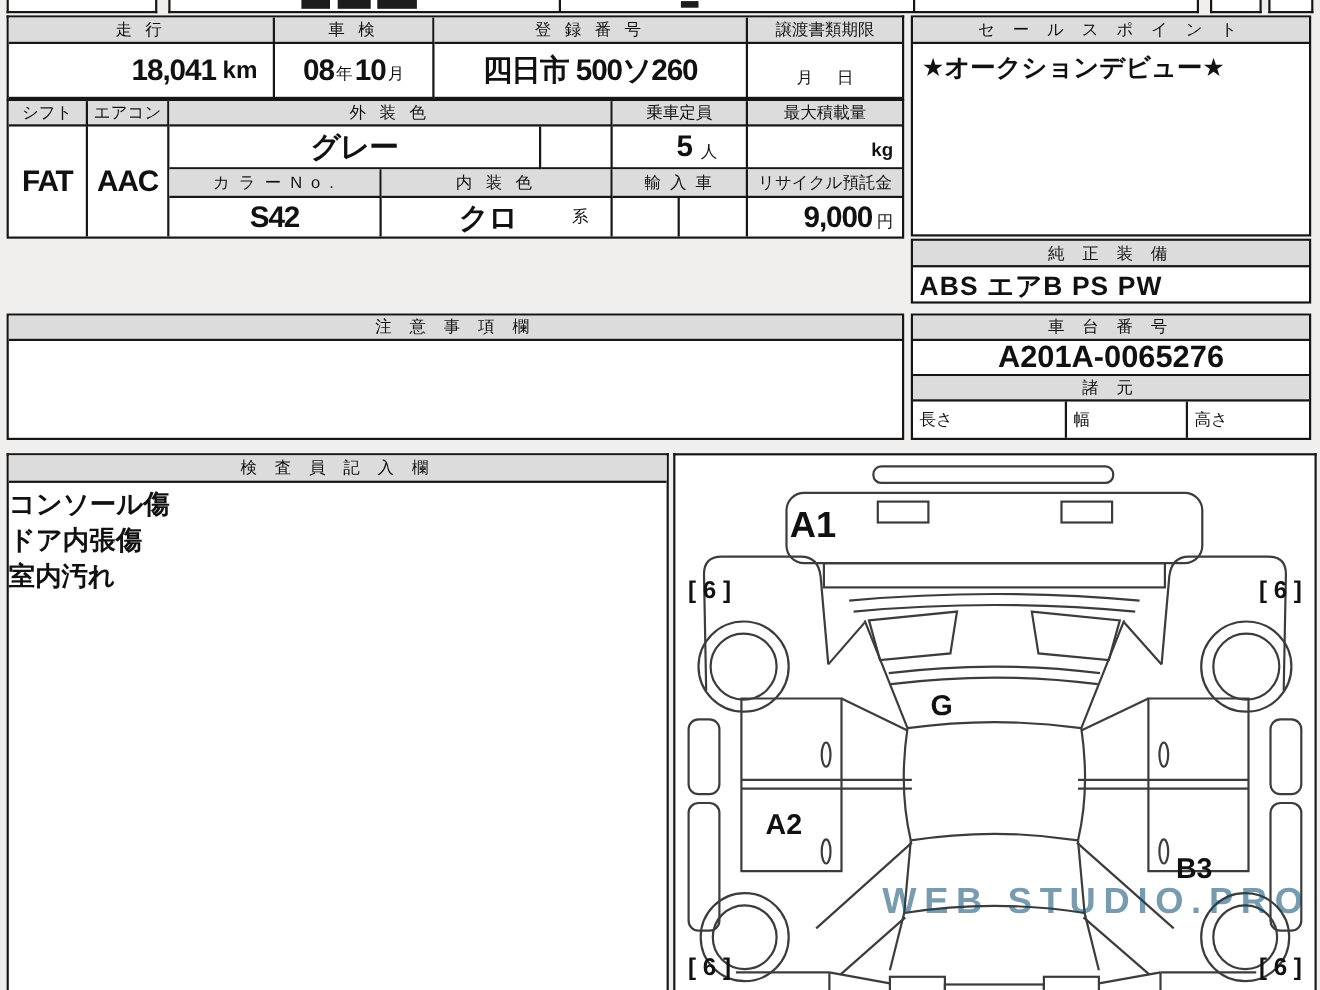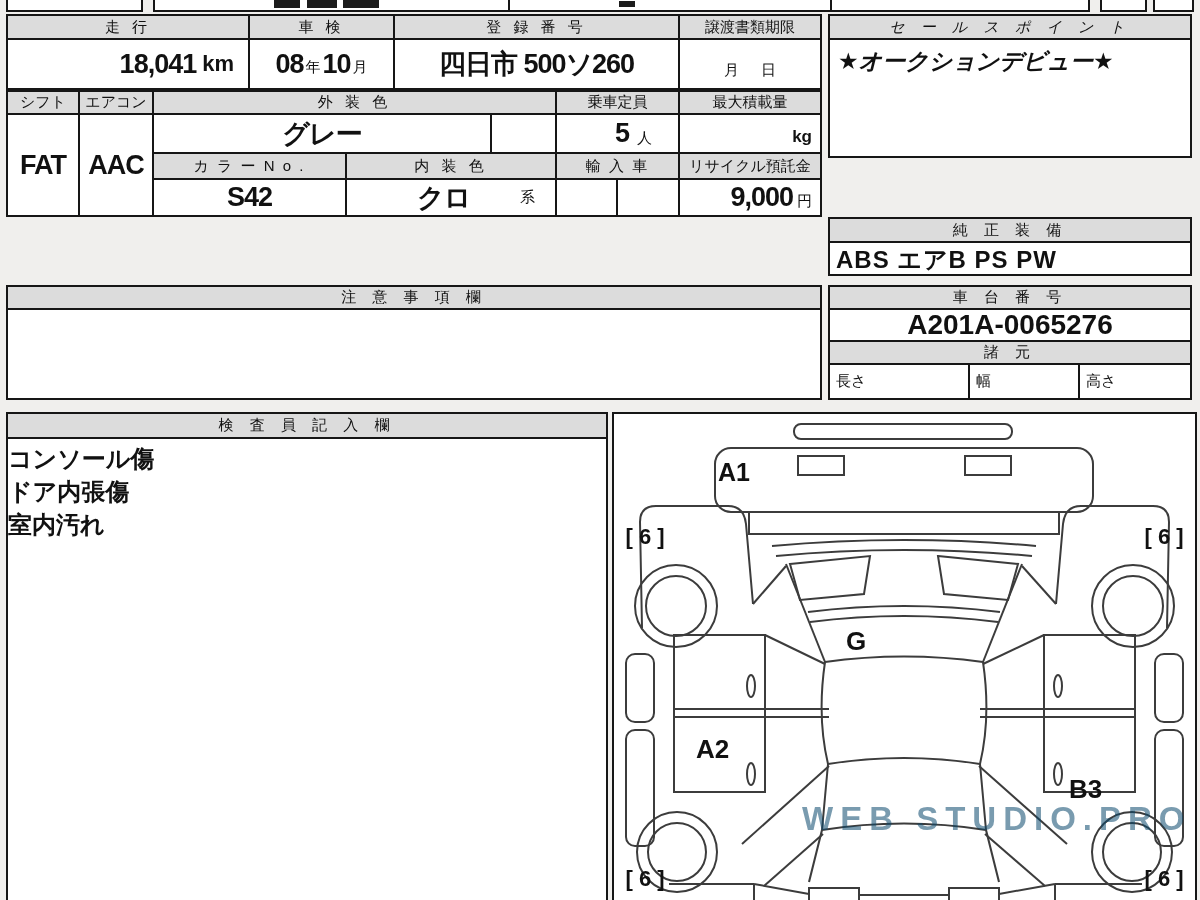--- a/index.html
+++ b/index.html
@@ -103,21 +103,21 @@
       <span class="small" style="margin:8px 0 0 4px;">円</span>
     </div>
   </div>
 
 
   <div class="box" style="left:6px;top:285px;width:816px;height:115px;">
     <div class="cell hdr noR ls6" style="left:0;top:0;width:812px;height:23px;">注 意 事 項 欄</div>
     <div class="cell val noR noB" style="left:0;top:23px;width:812px;height:88px;"></div>
   </div>
 
-  <div class="box" style="left:828px;top:14px;width:364px;height:144px;font-style:italic;">
+  <div class="box" style="left:828px;top:14px;width:364px;height:201px;">
     <div class="cell hdr noR ls6" style="left:0;top:0;width:360px;height:24px;">セ ー ル ス ポ イ ン ト</div>
     <div class="cell noR noB" style="left:0;top:24px;width:360px;height:173px;font-weight:bold;font-size:23px;padding:6px 8px;">★オークションデビュー★</div>
   </div>
 
   <div class="box" style="left:828px;top:217px;width:364px;height:59px;">
     <div class="cell hdr noR ls6" style="left:0;top:0;width:360px;height:24px;">純 正 装 備</div>
     <div class="cell noR noB" style="left:0;top:24px;width:360px;height:31px;font-weight:bold;font-size:24px;padding:1px 6px;letter-spacing:1px;">ABS エアB PS PW</div>
   </div>
 
   <div class="box" style="left:828px;top:285px;width:364px;height:115px;">
@@ -220,21 +220,21 @@
         <rect x="541" y="240" width="28" height="68" rx="9"></rect>
         <rect x="541" y="316" width="28" height="116" rx="9"></rect>
 
         <path d="M215,352 L128,430"></path>
         <path d="M209,420 L150,472"></path>
         <path d="M365,352 L453,430"></path>
         <path d="M371,420 L431,472"></path>
       </g>
     </svg>
     <div class="watermark" style="left:188px;top:386px;">WEB STUDIO.PRO</div>
-    <div class="diagram-label" style="left:104px;top:44px;font-size:25px;">A1</div>
+    <div class="diagram-label" style="left:104px;top:44px;font-size:33px;">A1</div>
     <div class="diagram-label" style="left:232px;top:212px;font-size:26px;">G</div>
     <div class="diagram-label" style="left:82px;top:320px;font-size:26px;">A2</div>
     <div class="diagram-label" style="left:455px;top:360px;font-size:26px;">B3</div>
     <div class="diagram-label" style="left:2px;top:110px;width:58px;text-align:center;font-size:22px;">[ 6 ]</div>
     <div class="diagram-label" style="left:521px;top:110px;width:58px;text-align:center;font-size:22px;">[ 6 ]</div>
     <div class="diagram-label" style="left:2px;top:452px;width:58px;text-align:center;font-size:22px;">[ 6 ]</div>
     <div class="diagram-label" style="left:521px;top:452px;width:58px;text-align:center;font-size:22px;">[ 6 ]</div>
   </div>
 
 </div>

